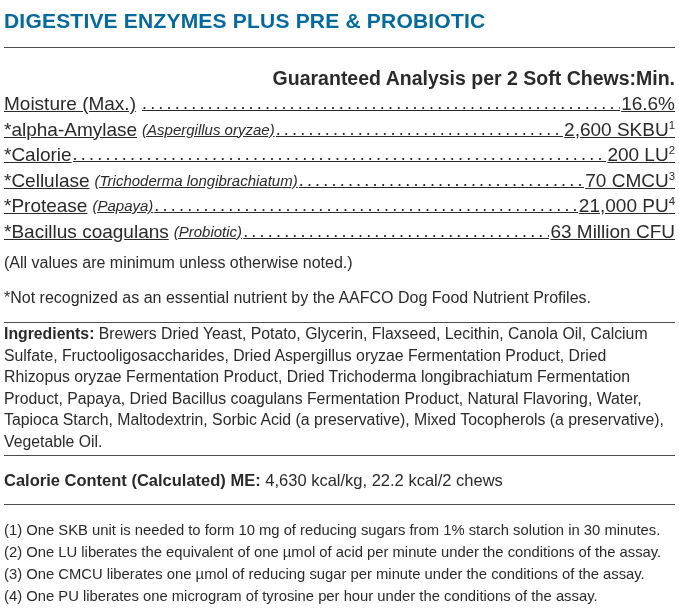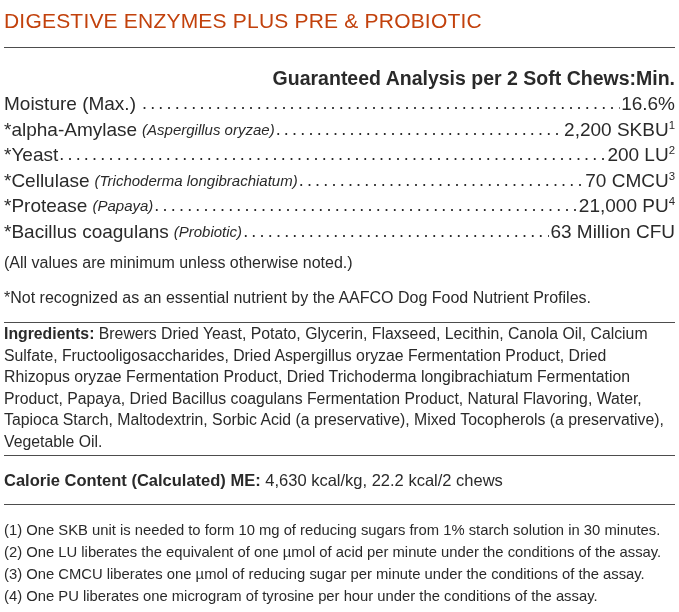--- a/index.html
+++ b/index.html
@@ -6,23 +6,23 @@
   body {
     width: 679px; height: 612px;
     background: #ffffff;
     color: #2a2a2a;
     font-family: "Liberation Sans", "DejaVu Sans", sans-serif;
     overflow: hidden;
   }
   .wrap { padding: 6px 4px 0 4px; }
 
   .title {
-    color: #c2410c;
+    color: #0369a1;
     font-size: 21px;
-    font-weight: normal;
+    font-weight: bold;
     letter-spacing: 0.2px;
     line-height: 26px;
     margin-top: 2px;
     white-space: nowrap;
   }
 
   .rule { border: none; border-top: 1.5px solid #4d4d4d; margin: 0; }
   .rule-1 { margin-top: 13px; }
   .rule-2 { margin-top: 14px; }
   .rule-3 { margin-top: 3px; }
@@ -31,20 +31,21 @@
   .ga-heading {
     display: flex; justify-content: flex-end; align-items: baseline;
     font-size: 19.5px; font-weight: bold; line-height: 26px;
     margin-top: 17px;
   }
 
   .ga-row {
     display: flex; align-items: center;
     font-size: 19px; line-height: 25.5px;
     white-space: nowrap;
+    text-decoration: underline;
   }
   .ga-name { flex: none; }
   .ga-species { flex: none; font-style: italic; font-size: 15px; margin-left: 5px; }
   .dot-leader {
     flex: 1 1 auto; overflow: hidden; white-space: nowrap;
     font-size: 18px; letter-spacing: 3.2px; margin: 0 1px;
   }
   .ga-value { flex: none; }
   .ga-value sup { font-size: 60%; line-height: 0; }
 
@@ -80,24 +81,24 @@
     <div class="ga-row">
       <span class="ga-name">Moisture (Max.)</span>
       <span class="ga-species"></span>
       <span class="dot-leader">........................................................................................................................................................................................................</span>
       <span class="ga-value"><span>16.6%</span><sup></sup></span>
     </div>
     <div class="ga-row">
       <span class="ga-name">*alpha-Amylase</span>
       <span class="ga-species">(Aspergillus oryzae)</span>
       <span class="dot-leader">........................................................................................................................................................................................................</span>
-      <span class="ga-value"><span>2,200 SKBU</span><sup>1</sup></span>
+      <span class="ga-value"><span>2,600 SKBU</span><sup>1</sup></span>
     </div>
     <div class="ga-row">
-      <span class="ga-name">*Yeast</span>
+      <span class="ga-name">*Calorie</span>
       <span class="dot-leader">........................................................................................................................................................................................................</span>
       <span class="ga-value"><span>200 LU</span><sup>2</sup></span>
     </div>
     <div class="ga-row">
       <span class="ga-name">*Cellulase</span>
       <span class="ga-species">(Trichoderma longibrachiatum)</span>
       <span class="dot-leader">........................................................................................................................................................................................................</span>
       <span class="ga-value"><span>70 CMCU</span><sup>3</sup></span>
     </div>
     <div class="ga-row">

